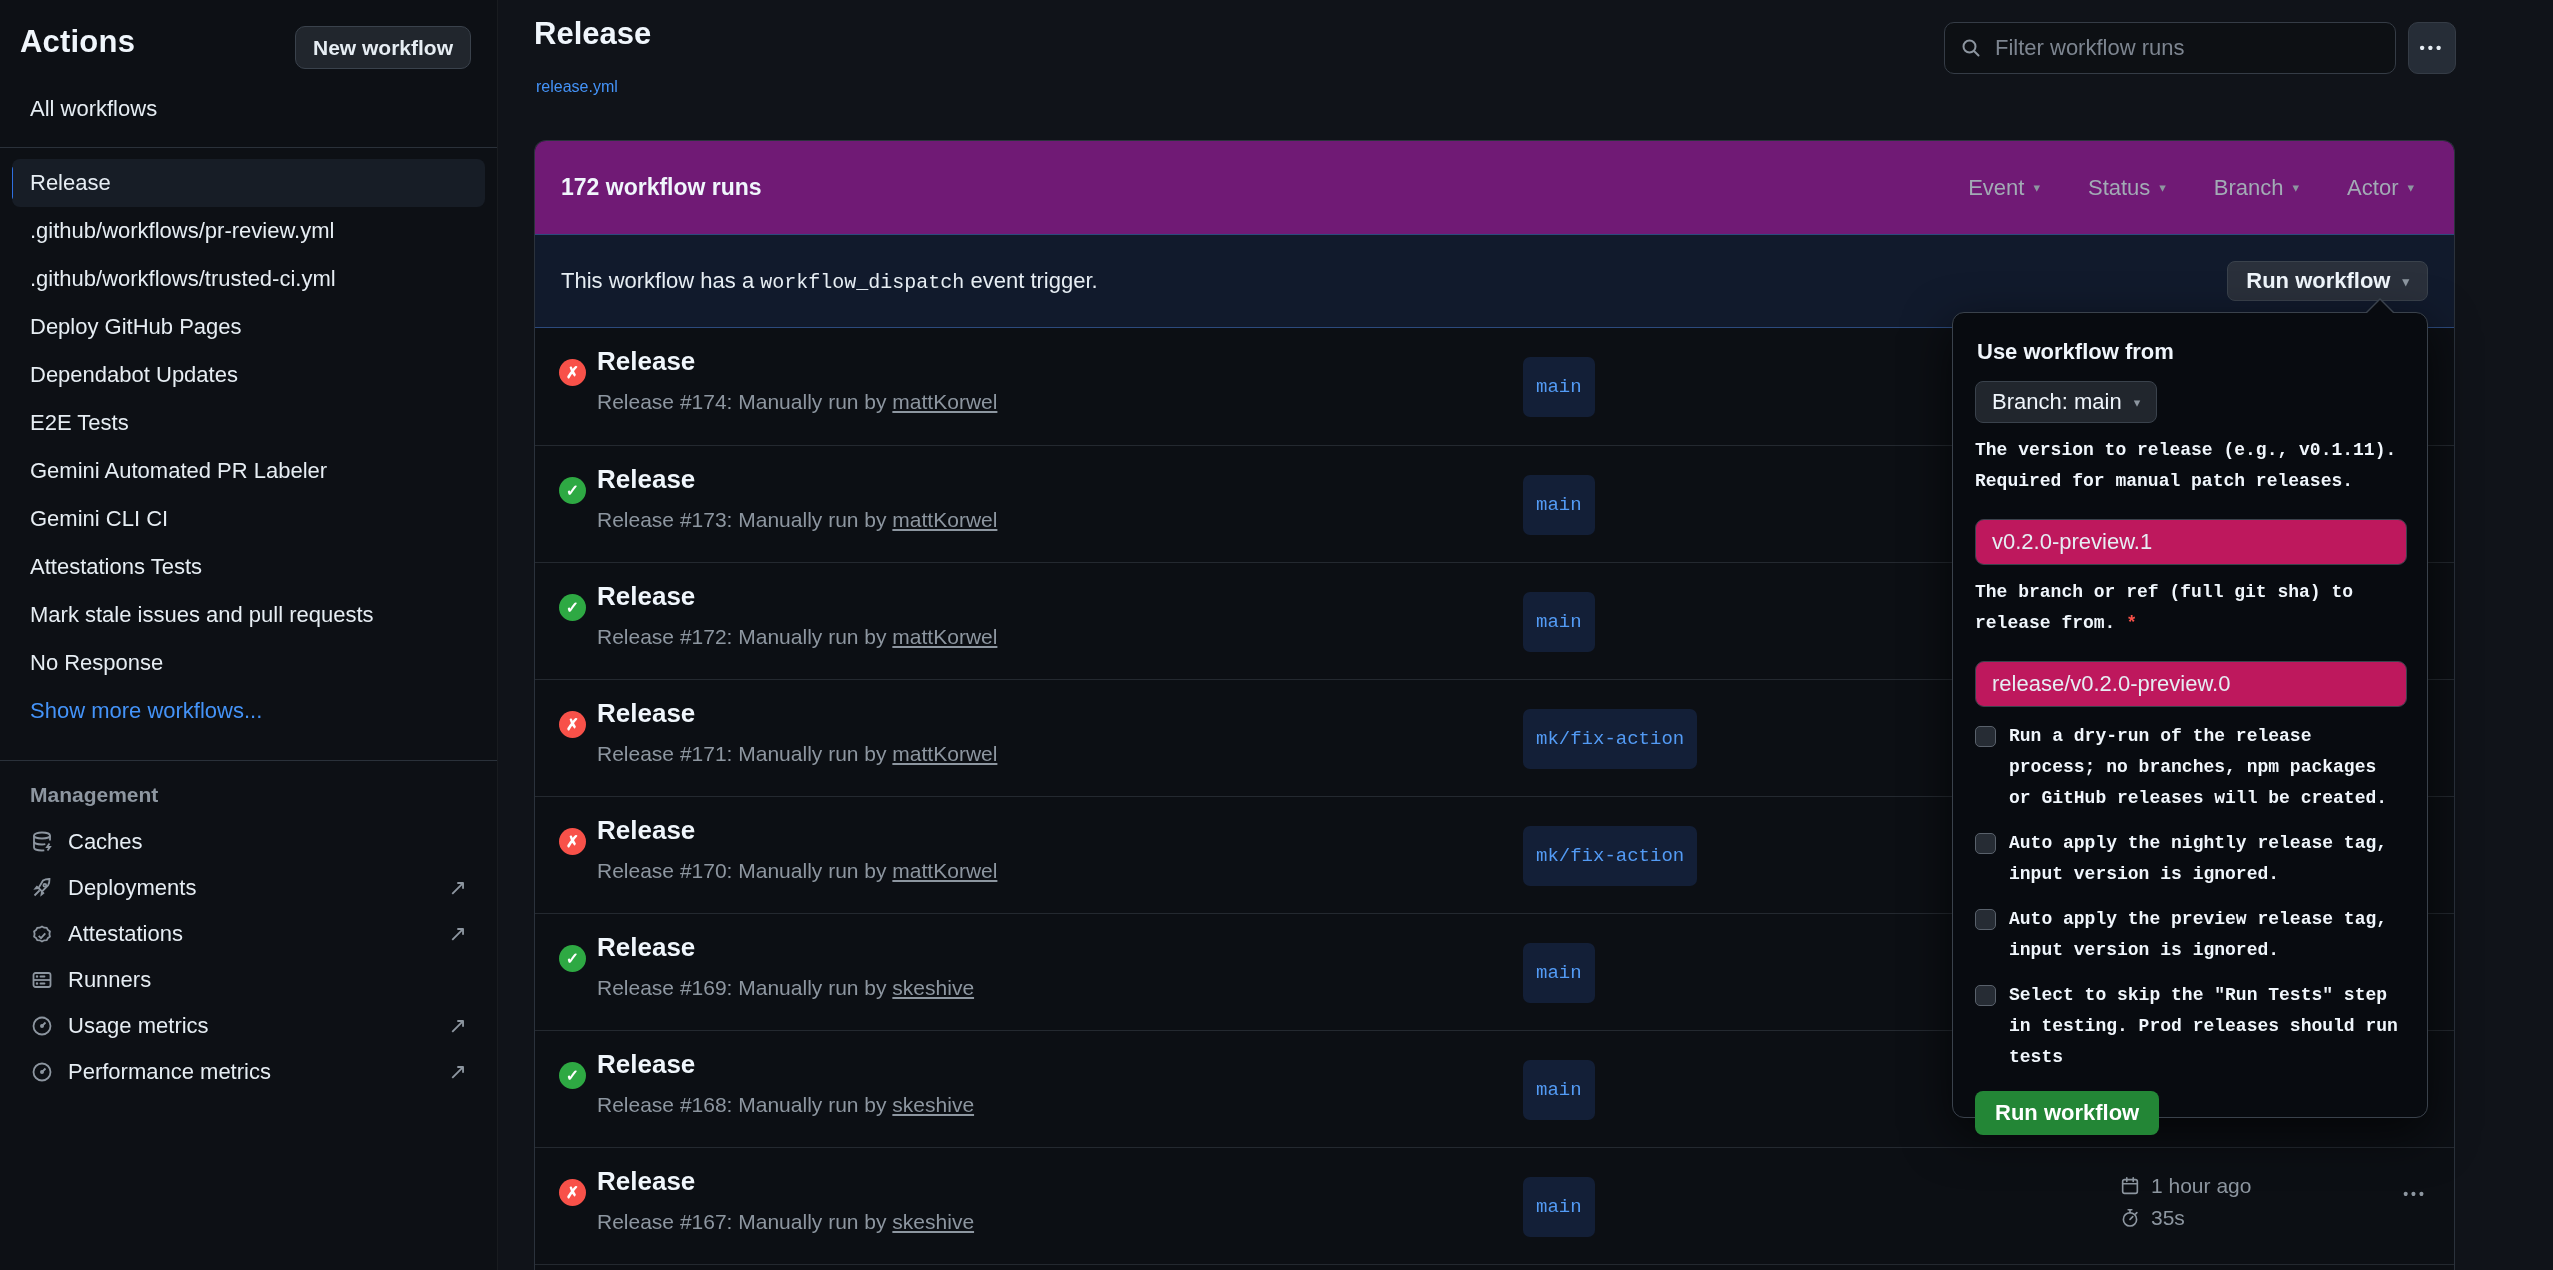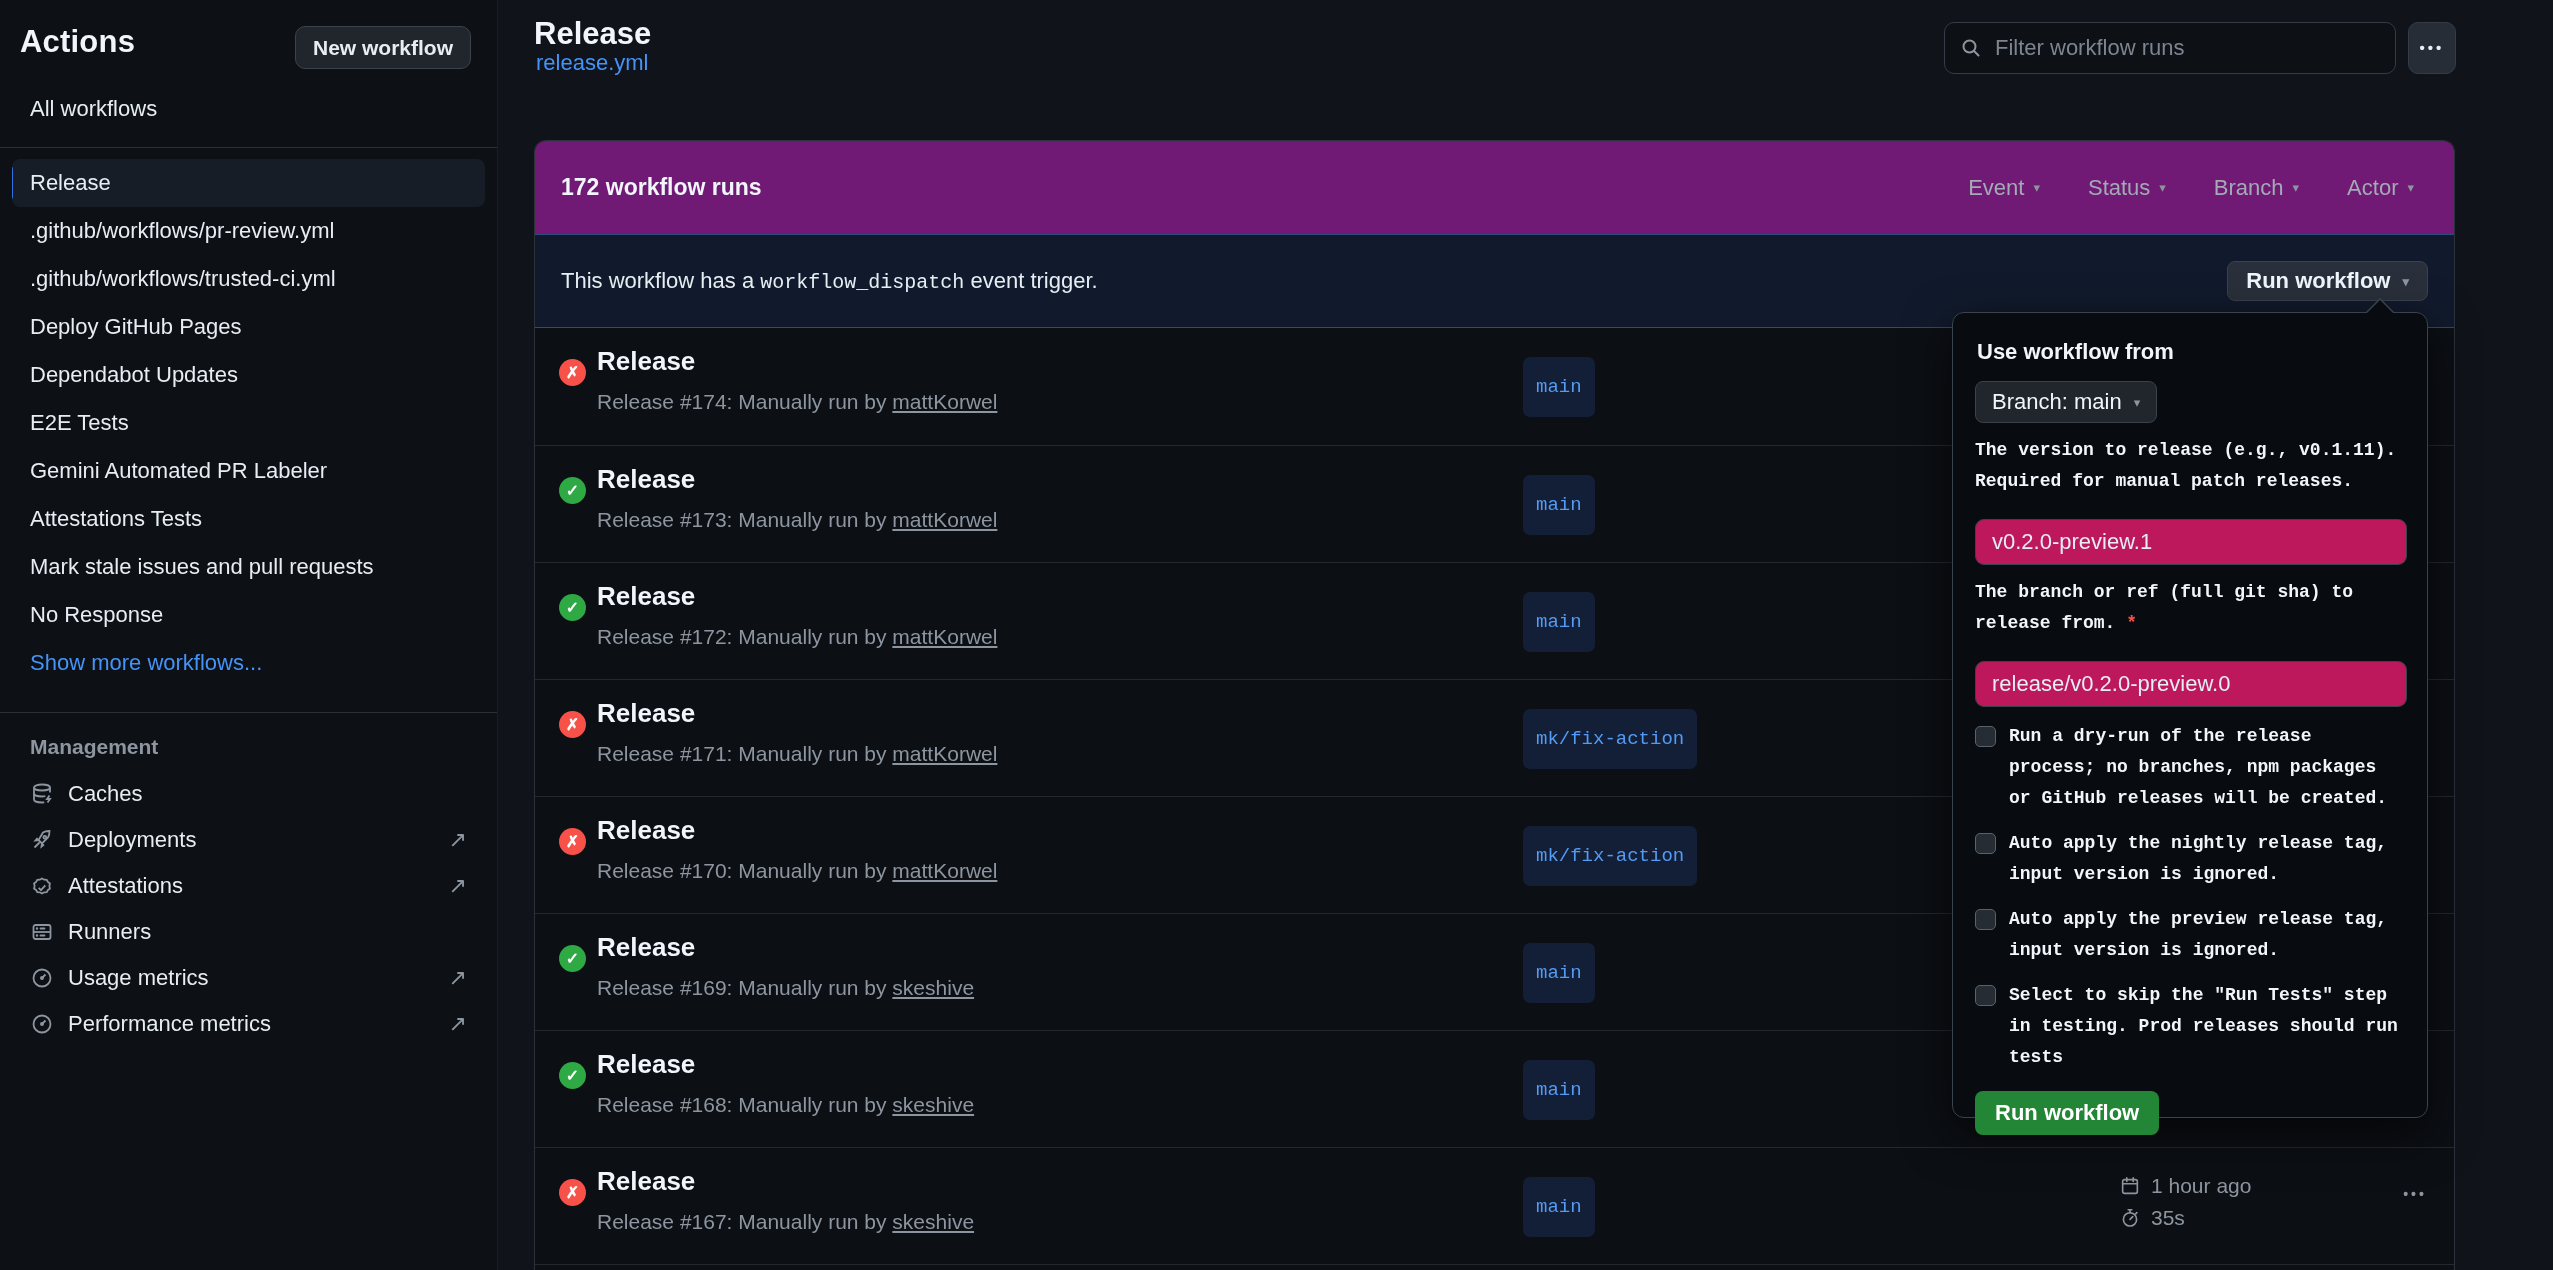--- a/index.html
+++ b/index.html
@@ -45,21 +45,21 @@
   .sb-mgmt { list-style:none; margin:12px 12px 0 12px; }
   .sb-mgmt-item {
     position:relative; height:46px; display:flex; align-items:center;
     padding-left:18px; font-size:22px; color:#e6edf3; border-radius:8px; cursor:pointer;
   }
   .sb-mgmt-item .micon { width:24px; height:24px; margin-right:14px; color:#8d96a0; flex:none; }
   .sb-mgmt-item .ext { position:absolute; right:18px; color:#8d96a0; font-size:22px; }
 
   
   .page-title { position:absolute; left:534px; top:16px; font-size:31px; font-weight:bold; color:#f0f6fc; }
-  .file-link { position:absolute; left:536px; top:50px; font-size:22px; color:#4493f8; text-decoration:none; cursor:pointer; }
+  .file-link { position:absolute; left:536px; top:78px; font-size:16px; color:#4493f8; text-decoration:none; cursor:pointer; }
   .filter-box {
     position:absolute; left:1944px; top:22px; width:452px; height:52px;
     border:1px solid #353c46; border-radius:10px; background:#0d1014;
     display:flex; align-items:center; padding:0 14px;
   }
   .filter-box svg { flex:none; margin-right:12px; }
   .filter-box input {
     background:transparent; border:none; outline:none; color:#e6edf3;
     font-size:22px; width:100%; font-family:inherit;
   }
@@ -185,20 +185,21 @@
   <div class="sb-all">All workflows</div>
   <hr class="sb-div">
   <ul class="sb-list">
     <li class="sb-item st-selected"><span class="accent"></span><span>Release</span></li>
     <li class="sb-item"><span>.github/workflows/pr-review.yml</span></li>
     <li class="sb-item"><span>.github/workflows/trusted-ci.yml</span></li>
     <li class="sb-item"><span>Deploy GitHub Pages</span></li>
     <li class="sb-item"><span>Dependabot Updates</span></li>
     <li class="sb-item"><span>E2E Tests</span></li>
     <li class="sb-item"><span>Gemini Automated PR Labeler</span></li>
+    <li class="sb-item"><span>Gemini CLI CI</span></li>
     <li class="sb-item"><span>Attestations Tests</span></li>
     <li class="sb-item"><span>Mark stale issues and pull requests</span></li>
     <li class="sb-item"><span>No Response</span></li>
     <li class="sb-item link-style"><span>Show more workflows...</span></li>
   </ul>
   <hr class="sb-div">
   <div class="sb-mgmt-heading">Management</div>
   <ul class="sb-mgmt">
     <li class="sb-mgmt-item">
       <svg class="micon" viewBox="0 0 24 24" fill="none" stroke="currentColor" stroke-width="1.8">

